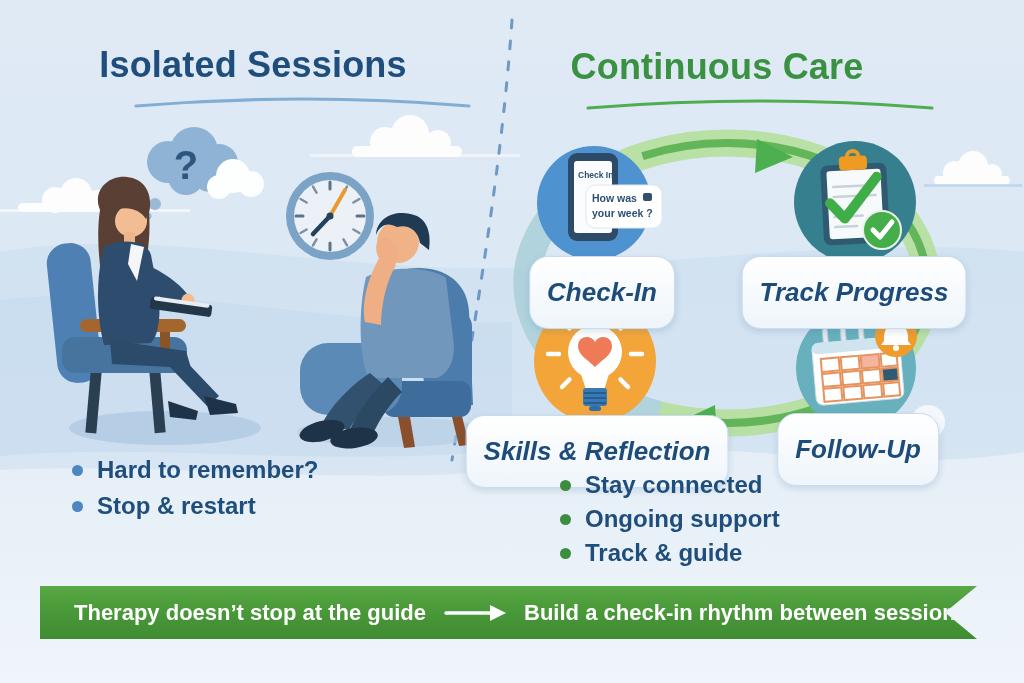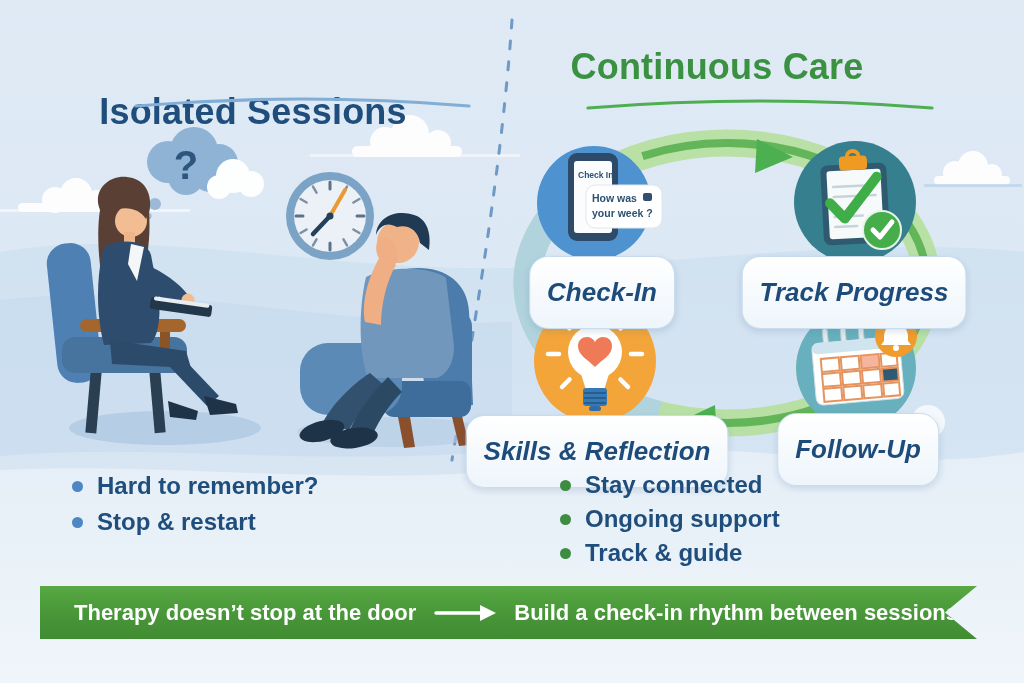--- a/index.html
+++ b/index.html
@@ -66,21 +66,21 @@
         <circle cx="992" cy="174" r="10" fill="#ffffff"></circle>
       <rect x="924" y="184" width="98" height="3" fill="#bcd5e8" opacity="0.8"></rect>
     </g>
     <circle cx="928" cy="422" r="17" fill="#f4f8fc"></circle>
   </svg>
 
   <svg class="abs" style="left:430px;top:15px;z-index:2" width="100" height="455" viewBox="0 0 100 455">
     <path d="M82,5 C72,150 46,300 22,445" fill="none" stroke="#4a7fb5" stroke-width="3" stroke-linecap="round" stroke-dasharray="8 13" opacity="0.75"></path>
   </svg>
 
-  <div class="title left" style="left:253px;top:44px;margin-top:47px;">Isolated Sessions</div>
+  <div class="title left" style="left:253px;top:44px;">Isolated Sessions</div>
   <svg class="abs" style="left:130px;top:92px;z-index:3" width="345" height="18" viewBox="0 0 345 18">
     <path d="M6,14 Q172,0 339,14" fill="none" stroke="#82aed6" stroke-width="3.2" stroke-linecap="round"></path>
   </svg>
   <div class="title right" style="left:717px;top:46px;">Continuous Care</div>
   <svg class="abs" style="left:582px;top:94px;z-index:3" width="356" height="18" viewBox="0 0 356 18">
     <path d="M6,14 Q178,0 350,14" fill="none" stroke="#4fae52" stroke-width="3.2" stroke-linecap="round"></path>
   </svg>
 
   <svg class="abs" style="left:0;top:115px;z-index:2" width="505" height="345" viewBox="0 0 505 345">
 
@@ -274,21 +274,21 @@
     <g>
       <circle cx="106" cy="36" r="21" fill="#f09c2c"></circle>
       <circle cx="92" cy="21" r="4.5" fill="#bc4a30"></circle>
       <path d="M106,24 c-8,0 -12,6 -12,13 l0,4 -3,4 30,0 -3,-4 0,-4 c0,-7 -4,-13 -12,-13 z" fill="#ffffff"></path>
       <circle cx="106" cy="22" r="2.5" fill="#ffffff"></circle>
       <circle cx="106" cy="48" r="3" fill="#ffffff"></circle>
     </g>
   </svg>
   <div class="pill" style="left:858px;top:413px;">Follow-Up</div>
 
-  <div class="bullets" style="left:72px;top:468px;">
+  <div class="bullets" style="left:72px;top:452px;">
     <div class="bullet-row">
       <span class="dot blue"></span>
       <span class="bullet-text">Hard to remember?</span>
     </div>
     <div class="bullet-row">
       <span class="dot blue"></span>
       <span class="bullet-text">Stop &amp; restart</span>
     </div>
   </div>
 
@@ -301,21 +301,21 @@
       <span class="dot green"></span>
       <span class="bullet-text">Ongoing support</span>
     </div>
     <div class="bullet-row tight">
       <span class="dot green"></span>
       <span class="bullet-text">Track &amp; guide</span>
     </div>
   </div>
 
   <div class="banner">
-    <span class="banner-text">Therapy doesn’t stop at the door</span>
+    <span class="banner-text">Therapy doesn’t stop at the guide</span>
     <svg class="banner-arrow" width="62" height="18" viewBox="0 0 62 18">
       <line x1="2" y1="9" x2="46" y2="9" stroke="#ffffff" stroke-width="3.5" stroke-linecap="round"></line>
       <polygon points="46,1 62,9 46,17" fill="#ffffff"></polygon>
     </svg>
     <span class="banner-text">Build a check-in rhythm between sessions.</span>
   </div>
 
 </div>
 
 </body></html>

